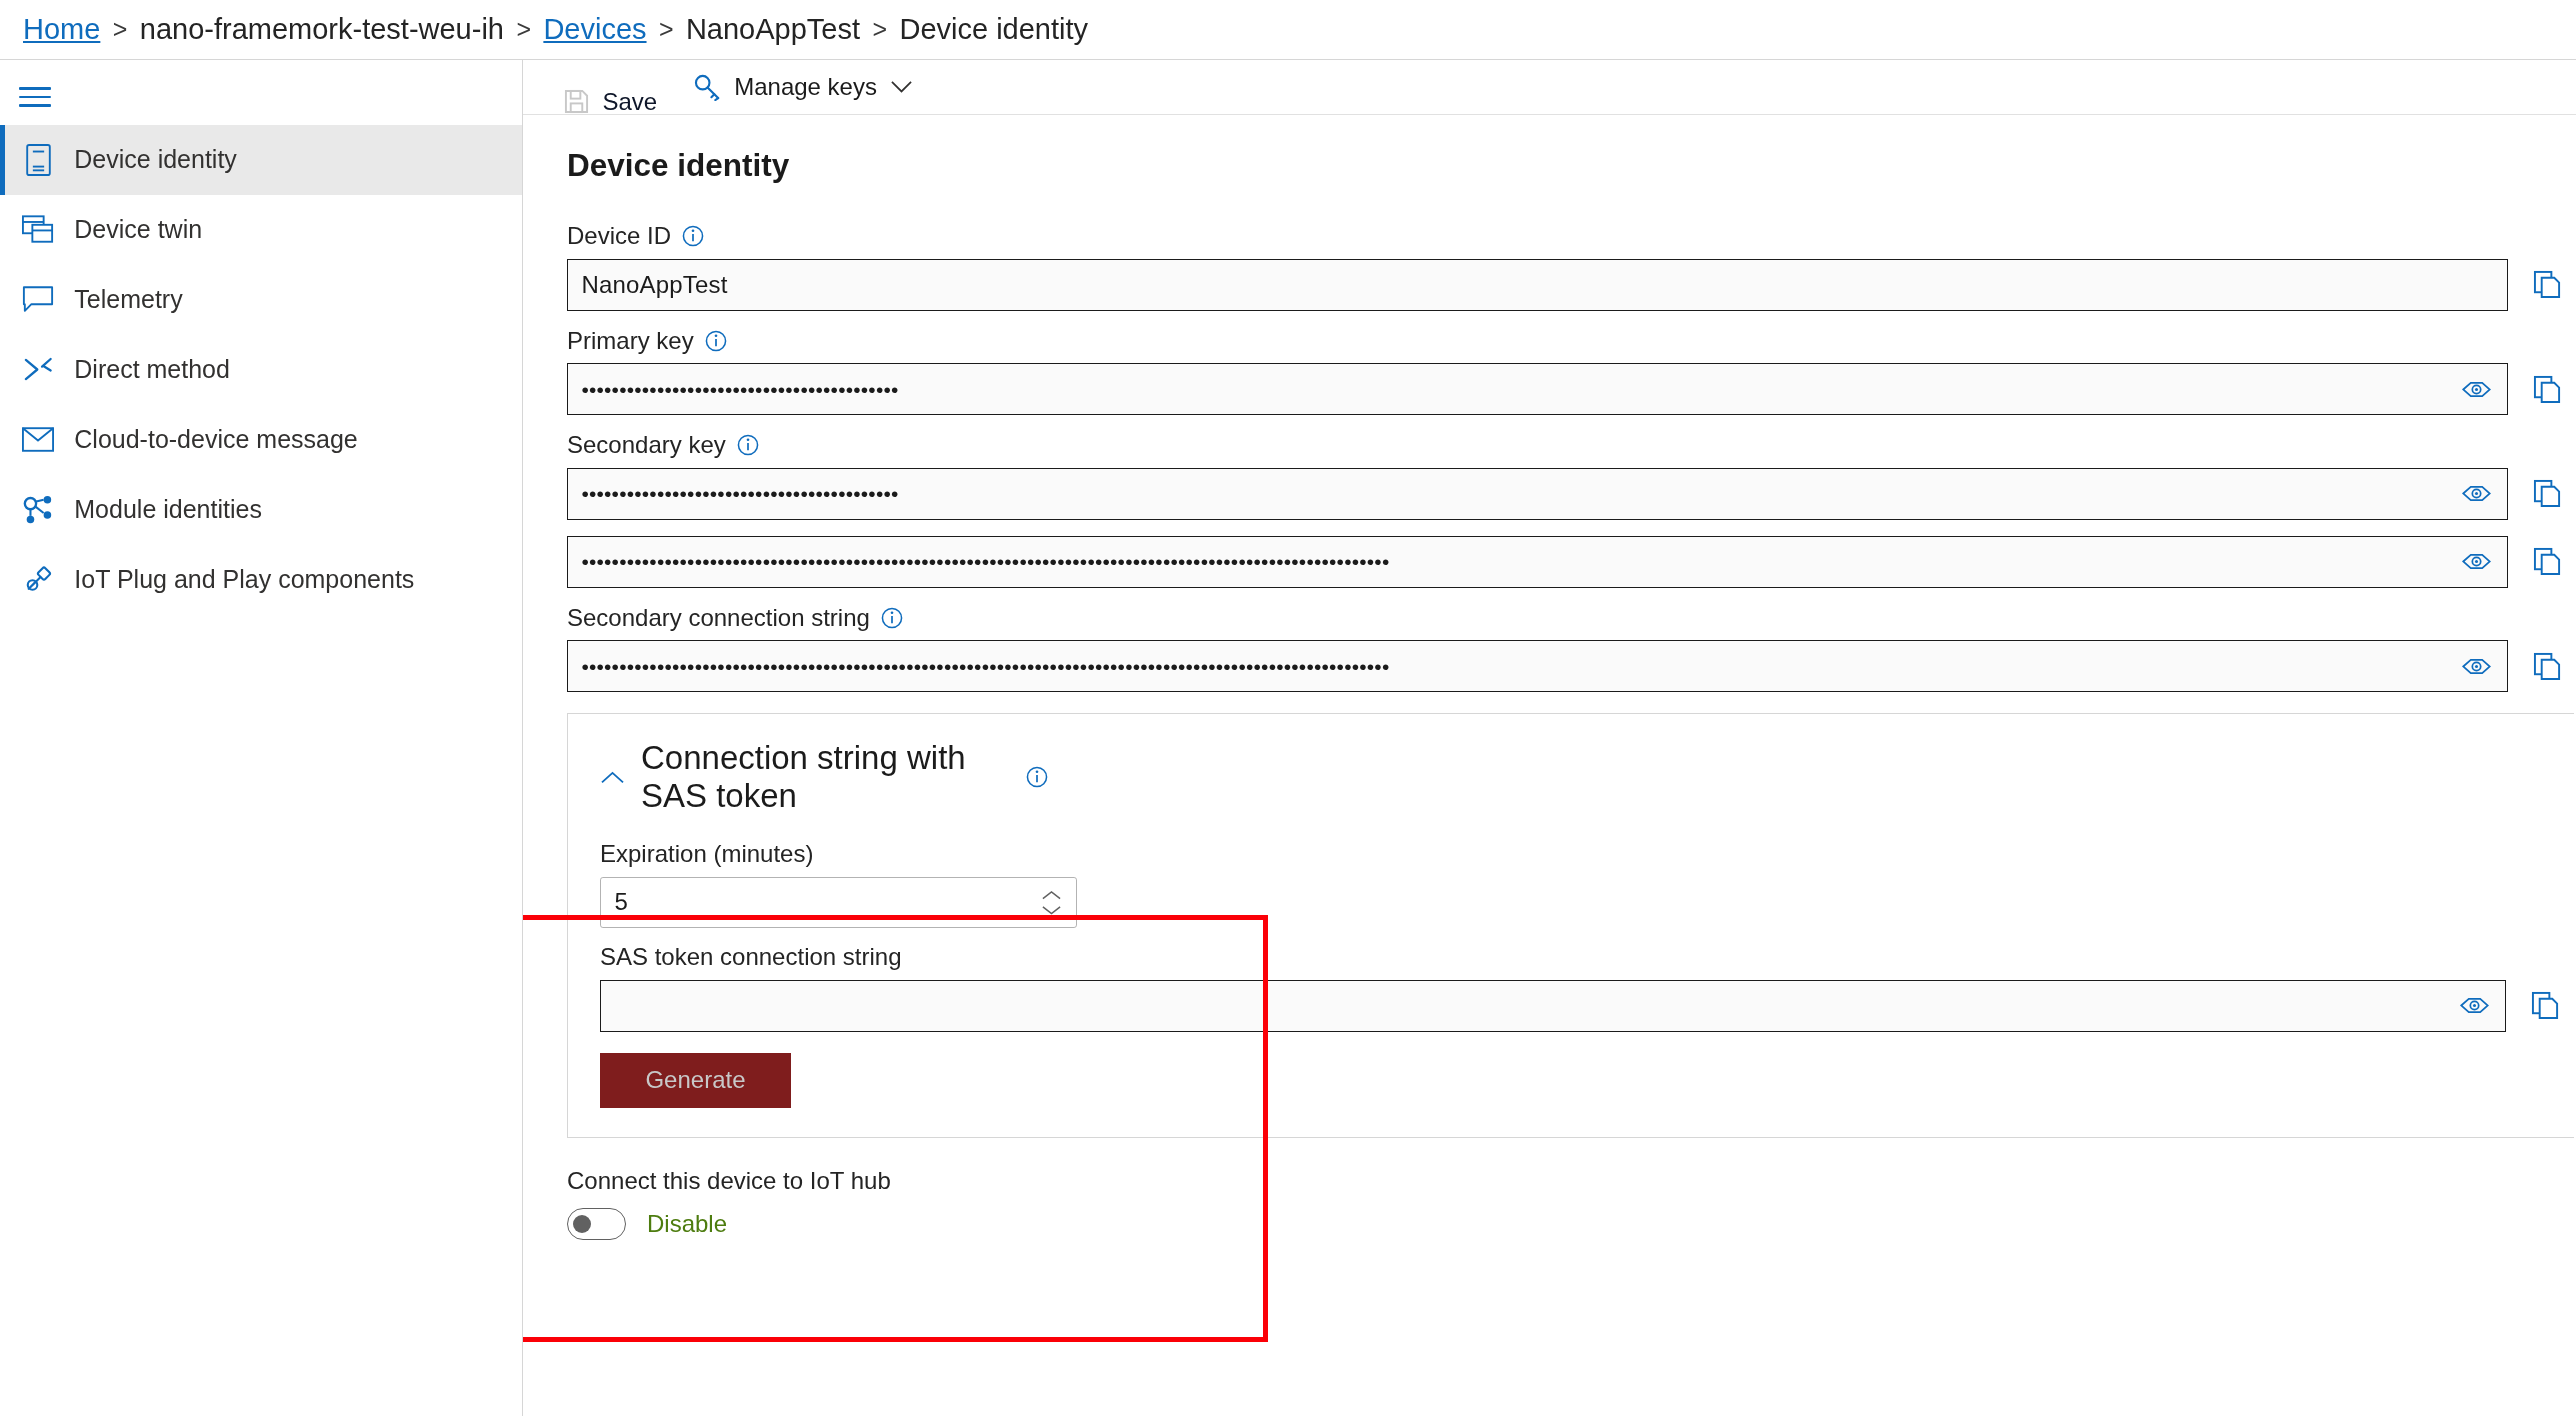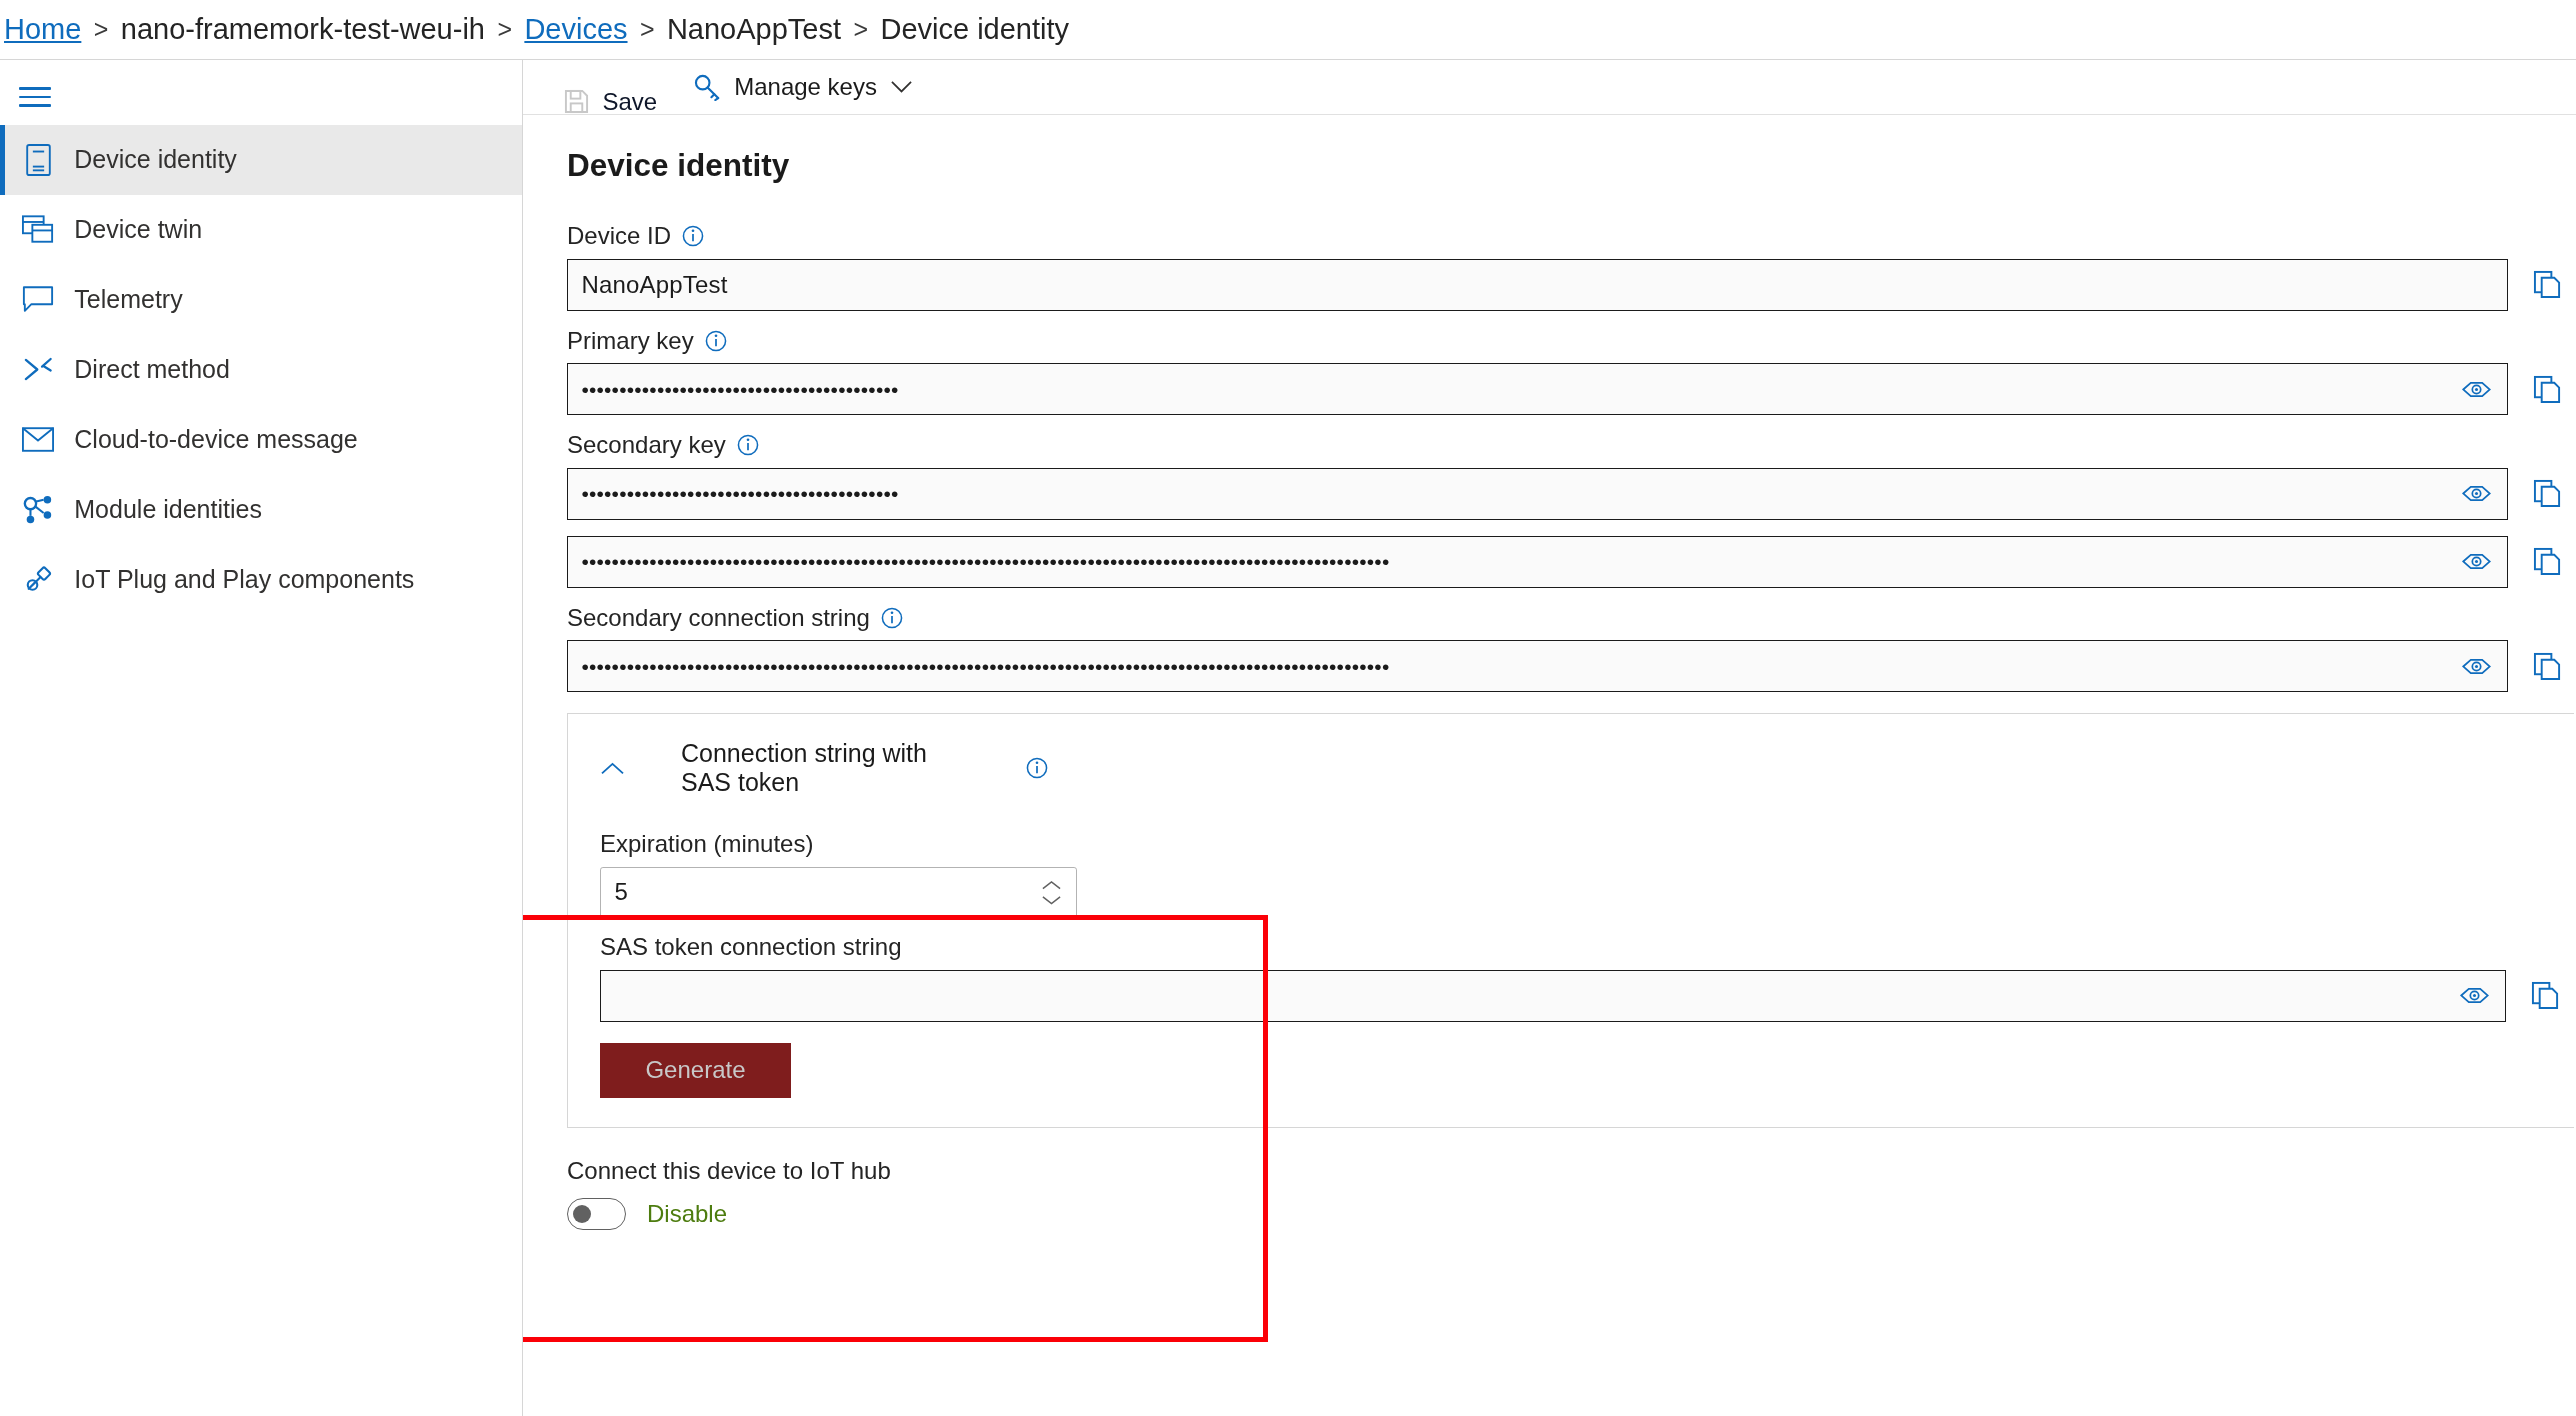--- a/index.html
+++ b/index.html
@@ -10,21 +10,21 @@
     font-family: "Liberation Sans", sans-serif;
     color: #1b1b1b;
     overflow: hidden;
   }
 
   
   #breadcrumb {
     height: 59px;
     display: flex;
     align-items: center;
-    padding-left: 4px;
+    padding-left: 23px;
     font-size: 29px;
     color: #1b1b1b;
     white-space: nowrap;
   }
   .crumb-link {
     color: #0f6cbd;
     text-decoration: underline;
     cursor: pointer;
   }
   .crumb-text { color: #242424; }
@@ -197,26 +197,25 @@
     margin-top: 21px;
     border: 1px solid #d6d6d6;
     border-right: none;
     padding: 25px 0 29px 32px;
     width: 2007px;
     position: relative;
   }
   #sas-header {
     display: flex;
     align-items: center;
-    font-size: 25px;
+    font-size: 33px;
     color: #1b1b1b;
-    margin-bottom: 33px;
+    margin-bottom: 25px;
     cursor: pointer;
     width: 448px;
-    gap: 40px;
   }
   .sas-chev { margin-right: 16px; display: flex; align-items: center; }
 
   .small-field { margin-bottom: 15.3px; }
   .small-label {
     display: flex;
     align-items: center;
     font-size: 24px;
     color: #242424;
     margin-bottom: 8.6px;

